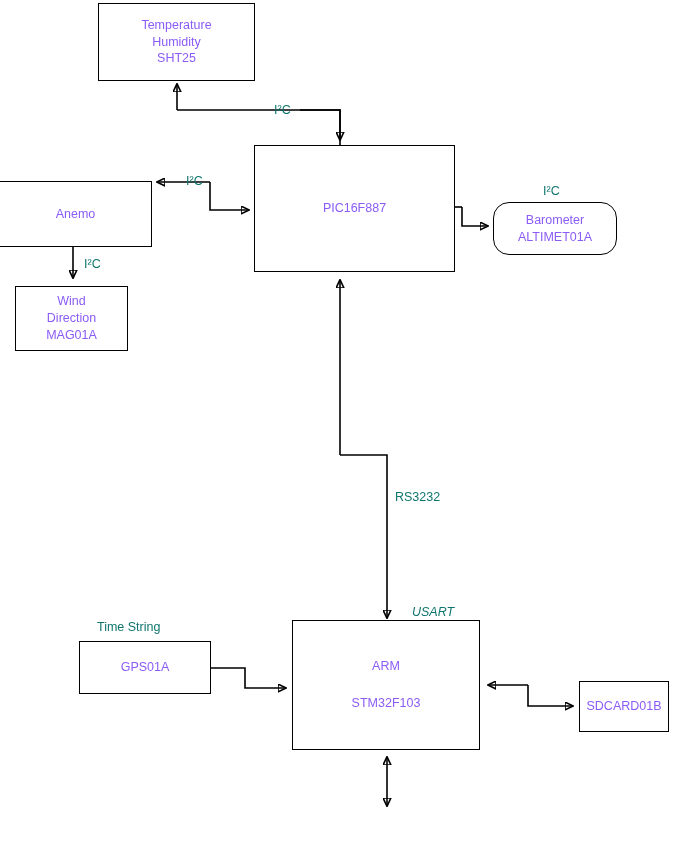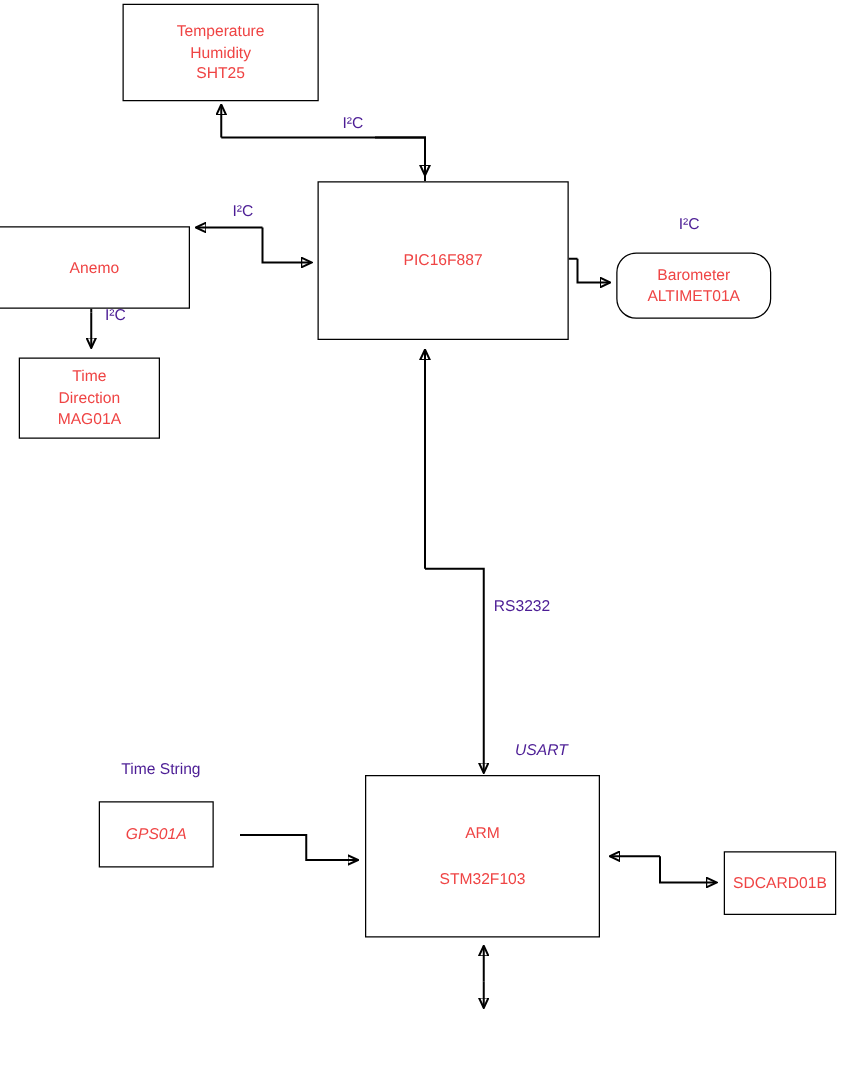--- a/index.html
+++ b/index.html
@@ -19,32 +19,33 @@
     position: absolute;
     box-sizing: border-box;
     border: 1.6px solid #000000;
     background: #ffffff;
     display: flex;
     flex-direction: column;
     align-items: center;
     justify-content: center;
     text-align: center;
     font-size: 12.5px;
-    color: #ef4444;
+    color: #8b5cf6;
     line-height: 1.35;
     z-index: 3;
   }
   .node .ln { display: block; white-space: pre; }
   .node.spaced .ln + .ln { margin-top: 20px; }
   .label {
     position: absolute;
     font-size: 12.5px;
-    color: #4c1d95;
+    color: #0f766e;
     white-space: pre;
     z-index: 4;
+    margin-top: 12px;
   }
   svg.wires {
     position: absolute;
     left: 0;
     top: 0;
     width: 694px;
     height: 860px;
     z-index: 1;
   }
   svg.wires line, svg.wires path, svg.wires polyline {
@@ -103,26 +104,26 @@
   <div class="node" style="left:254px; top:145px; width:201px; height:127px;">
     <span class="ln">PIC16F887</span>
   </div>
 
   <div class="node" style="left:493px; top:202px; width:124px; height:53px;border-radius:16px;">
     <span class="ln">Barometer</span>
     <span class="ln">ALTIMET01A</span>
   </div>
 
   <div class="node" style="left:15px; top:286px; width:113px; height:65px;">
-    <span class="ln">Time</span>
+    <span class="ln">Wind</span>
     <span class="ln">Direction</span>
     <span class="ln">MAG01A</span>
   </div>
 
-  <div class="node" style="left:79px; top:641px; width:92px; height:53px;font-style:italic;">
+  <div class="node" style="left:79px; top:641px; width:132px; height:53px;">
     <span class="ln">GPS01A</span>
   </div>
 
   <div class="node spaced" style="left:292px; top:620px; width:188px; height:130px;">
     <span class="ln">ARM</span>
     <span class="ln">STM32F103</span>
   </div>
 
   <div class="node" style="left:579px; top:681px; width:90px; height:51px;">
     <span class="ln">SDCARD01B</span>

